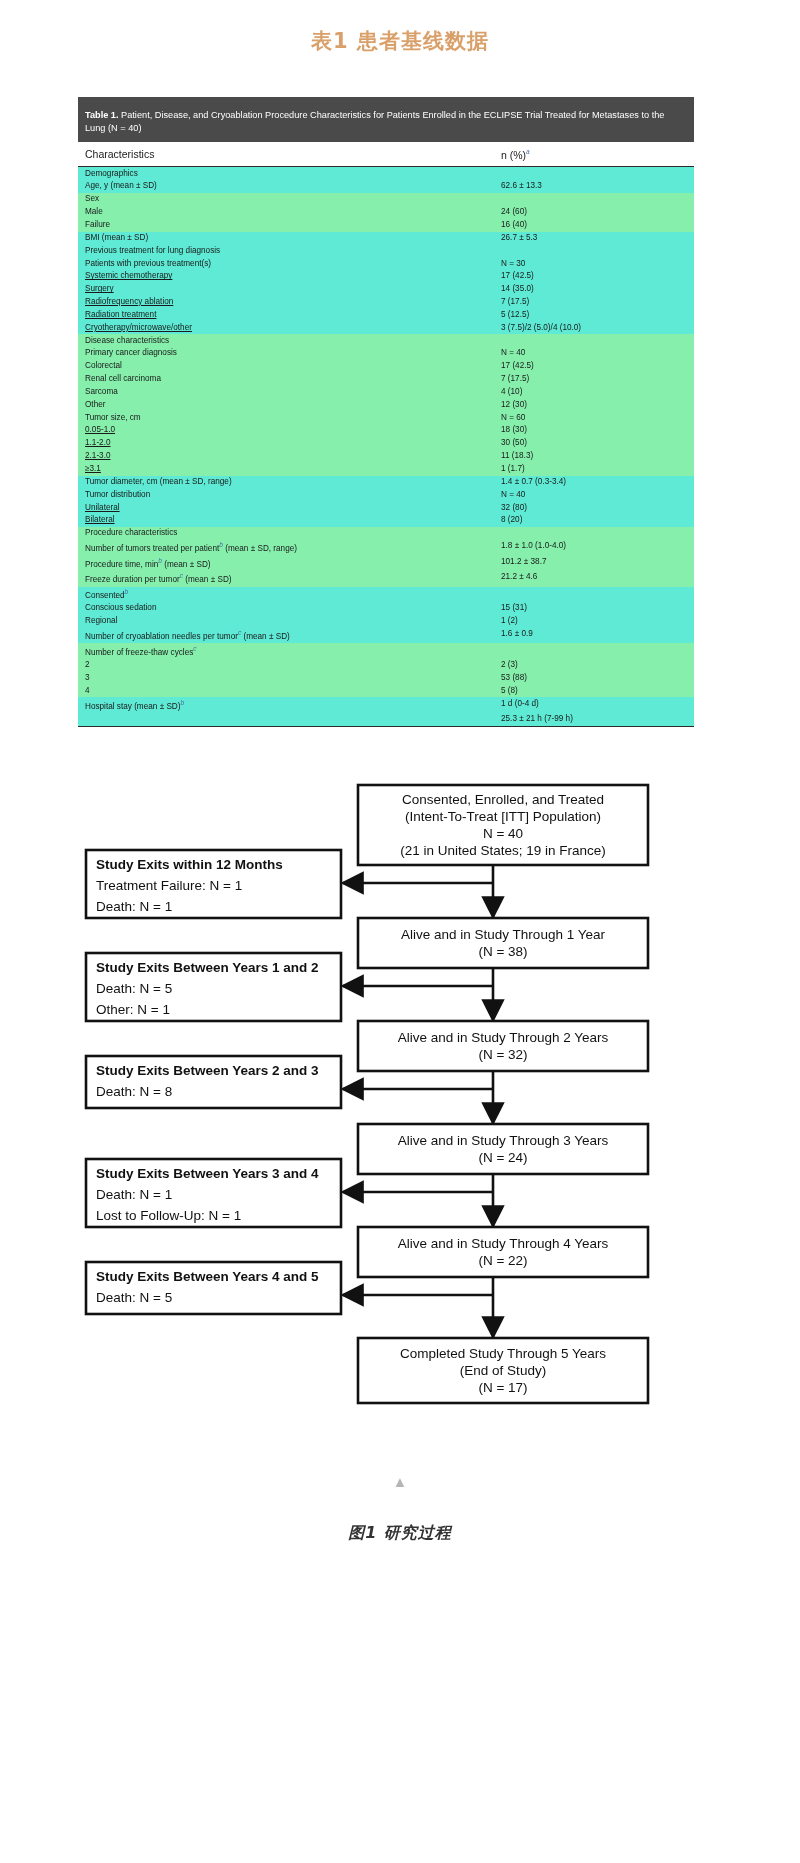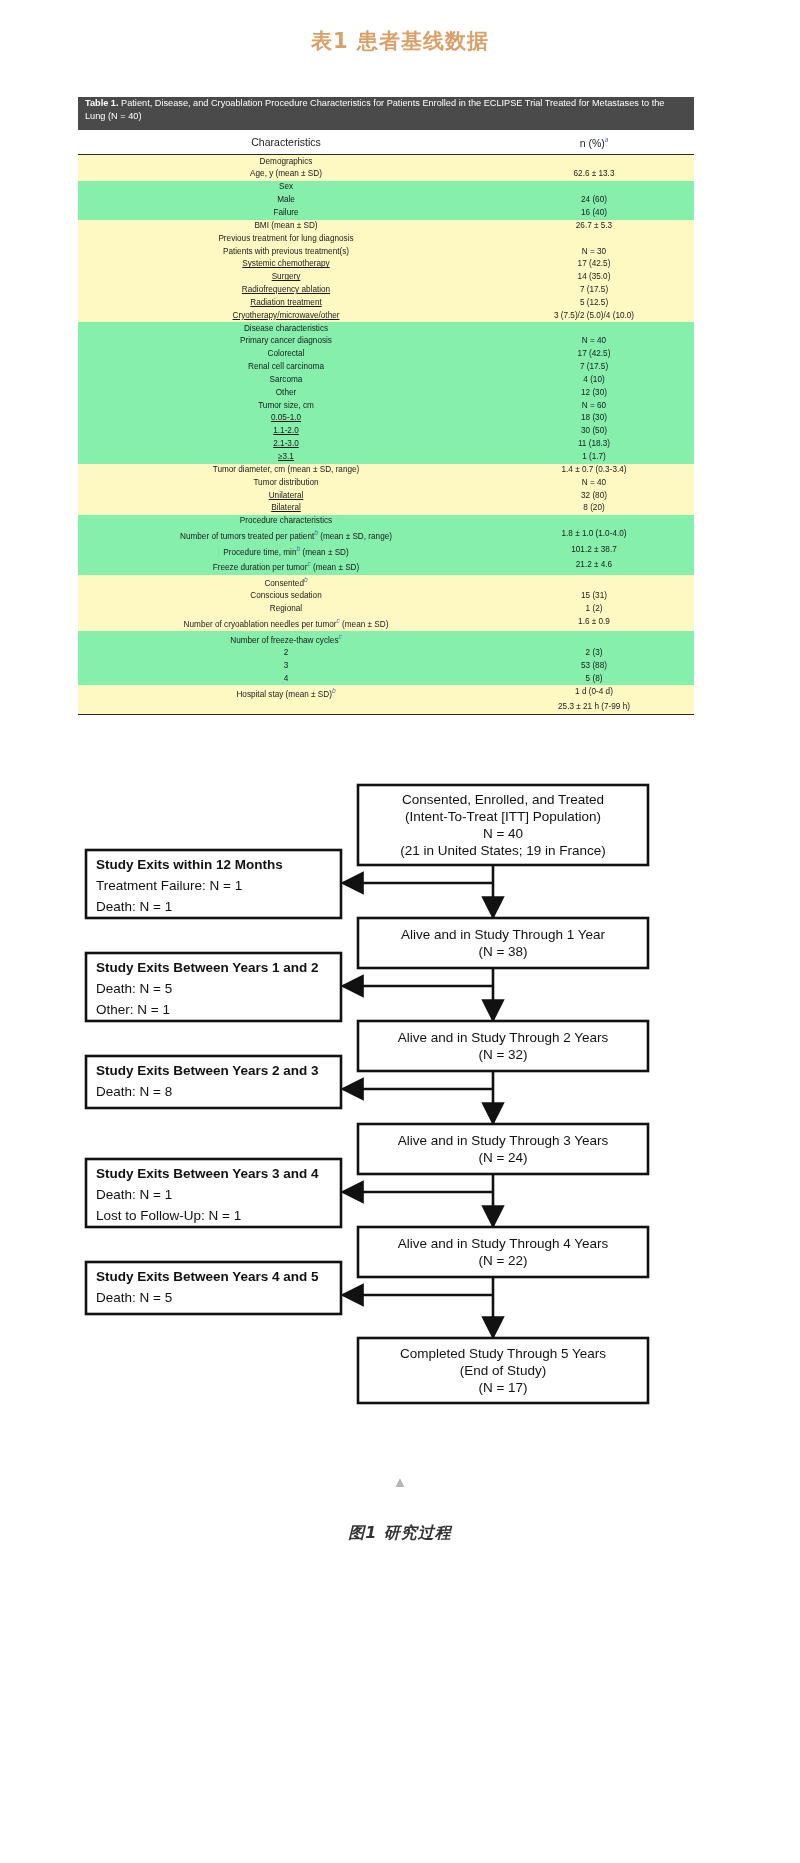--- a/index.html
+++ b/index.html
@@ -32,44 +32,43 @@
     position: absolute;
     left: 60px;
     top: 92px;
     width: 616px;
   }
   .tbl-caption {
     background: #4a4a4a;
     color: #ffffff;
     font-size: 9.2px;
     line-height: 1.45;
-    padding: 0 7px 6px 7px;
+    padding: 12px 7px 6px 7px;
     font-weight: 400;
   }
   .tbl-caption b { font-weight: 700; }
   .tbl {
     width: 100%;
     border-collapse: collapse;
     font-size: 8.2px;
     color: #1a1a1a;
-    text-align: center;
   }
   .tbl td {
     padding: 1.3px 7px;
     vertical-align: top;
     line-height: 1.25;
   }
   .tbl td.val { width: 200px; }
   .hdr-row td {
     font-size: 10.5px;
     padding: 6px 7px 5px 7px;
     border-bottom: 1.6px solid #2b2b2b;
     font-weight: 400;
   }
-  .shade { background: #fef9c3; }
+  .shade { background: #5eead4; }
   .plain { background: #86efac; }
   .ind0 { padding-left: 7px; }
   .ind1 { padding-left: 17px; }
   .ind2 { padding-left: 27px; text-decoration: underline; }
   .tbl-bottom {
     border-top: 1.6px solid #2b2b2b;
     height: 0; font-size: 0; line-height: 0;
   }
   sup { font-size: 6.5px; color: #4a6fa5; vertical-align: super; font-style: italic; }
 

